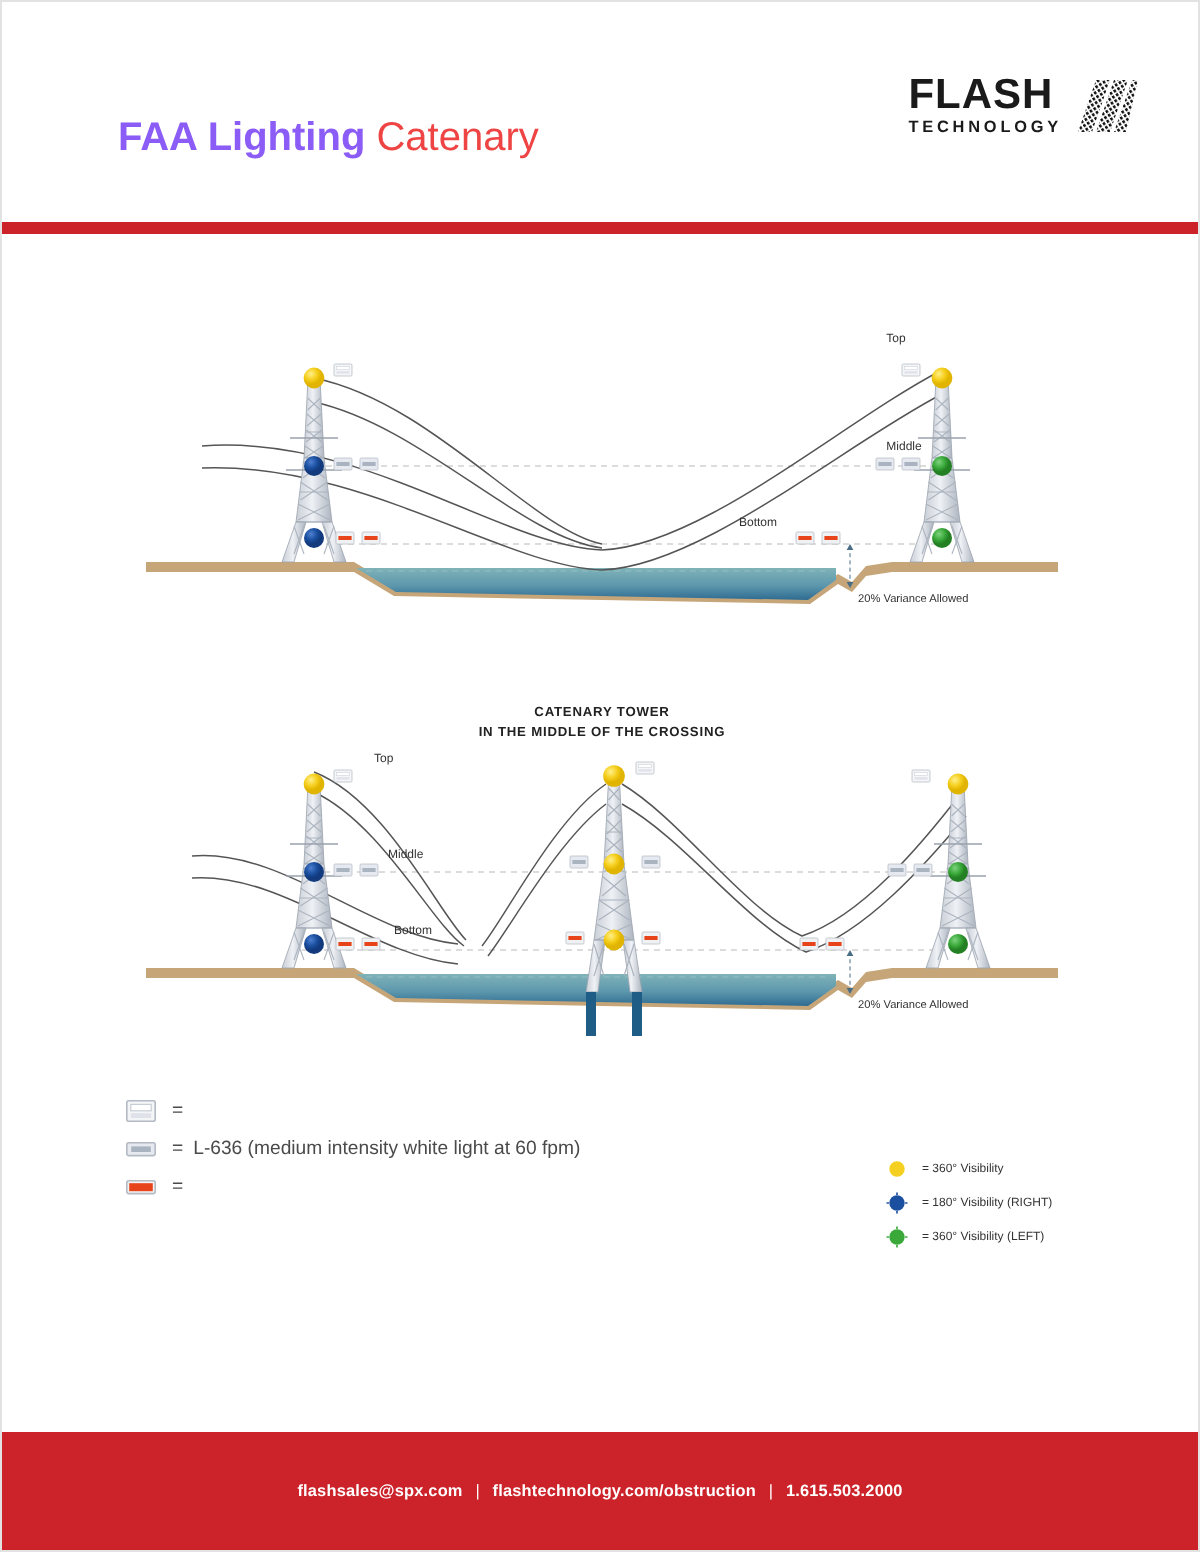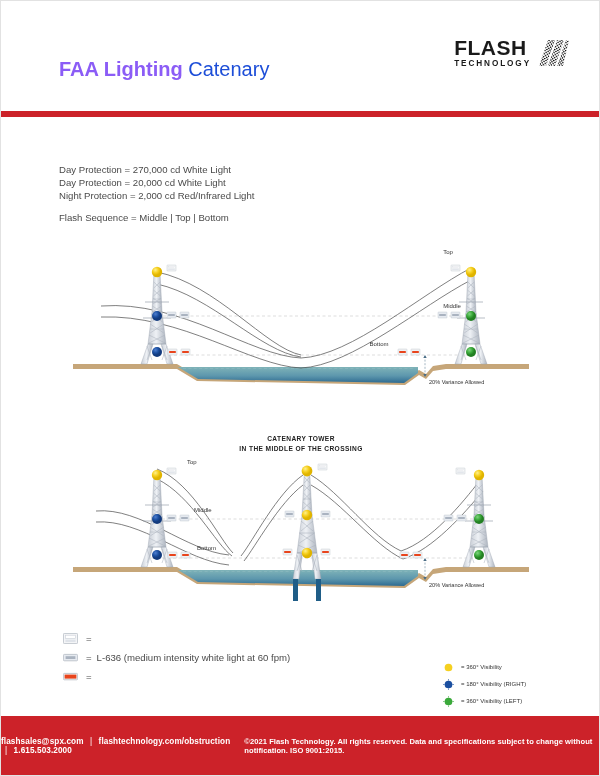--- a/index.html
+++ b/index.html
@@ -62,21 +62,21 @@
 
   .doc-title {
     position: absolute;
     left: 58px;
     top: 58px;
     font-size: 20px;
     line-height: 1;
     white-space: nowrap;
   }
   .doc-title .t-bold { font-weight: bold; color: #8b5cf6; }
-  .doc-title .t-light { font-weight: normal; color: #1d4ed8; }
+  .doc-title .t-light { font-weight: normal; color: #ef4444; }
 
   .red-rule {
     position: absolute;
     left: 0; right: 0; top: 110px;
     height: 6px;
     background: #cc2229;
   }
 
   
   .spec {
@@ -175,27 +175,20 @@
     </div>
 
     <div class="doc-title">
       <span class="t-bold">FAA Lighting</span>
       <span class="t-light">Catenary</span>
     </div>
 
     <div class="red-rule"></div>
   </div>
 
-  <div class="spec">
-    <div>Day Protection = 270,000 cd White Light</div>
-    <div>Day Protection = 20,000 cd White Light</div>
-    <div>Night Protection = 2,000 cd Red/Infrared Light</div>
-    <div class="gap"></div>
-    <div>Flash Sequence = Middle | Top | Bottom</div>
-  </div>
 
   <div class="diagrams">
 
     <svg class="diagram" width="600" height="195" viewBox="0 0 600 195">
       <defs>
         <linearGradient id="water1" x1="0" y1="0" x2="0" y2="1">
           <stop offset="0%" stop-color="#7fb3b8"></stop>
           <stop offset="55%" stop-color="#5d97ad"></stop>
           <stop offset="100%" stop-color="#2e6b91"></stop>
         </linearGradient>
@@ -488,16 +481,15 @@
   </div>
 
   <div class="footer">
     <div class="footer-line1">
       <span>flashsales@spx.com</span>
       <span class="sep">|</span>
       <span>flashtechnology.com/obstruction</span>
       <span class="sep">|</span>
       <span>1.615.503.2000</span>
     </div>
-    <div class="footer-line2">©2021 Flash Technology. All rights reserved. Data and specifications subject to change without notification. ISO 9001:2015.</div>
   </div>
 
 </div>
 
 </body></html>

